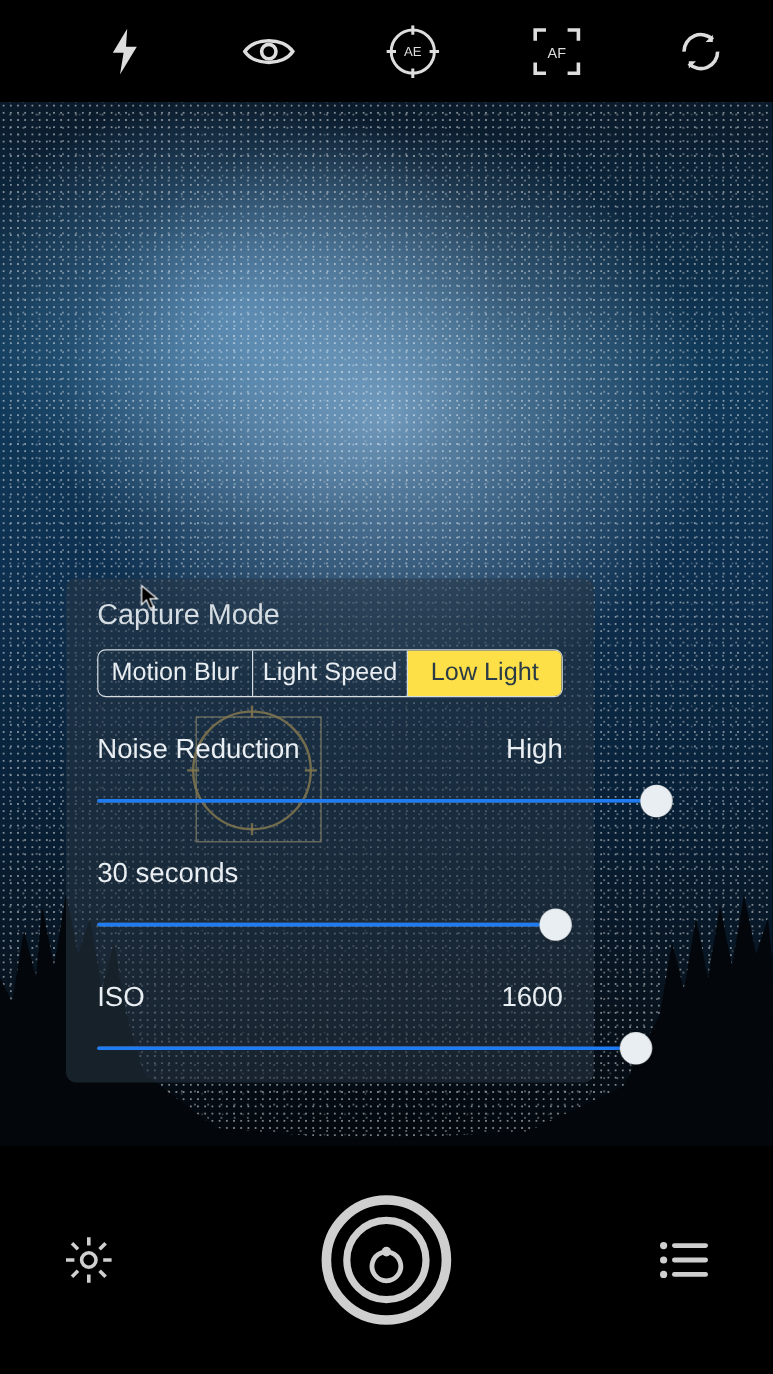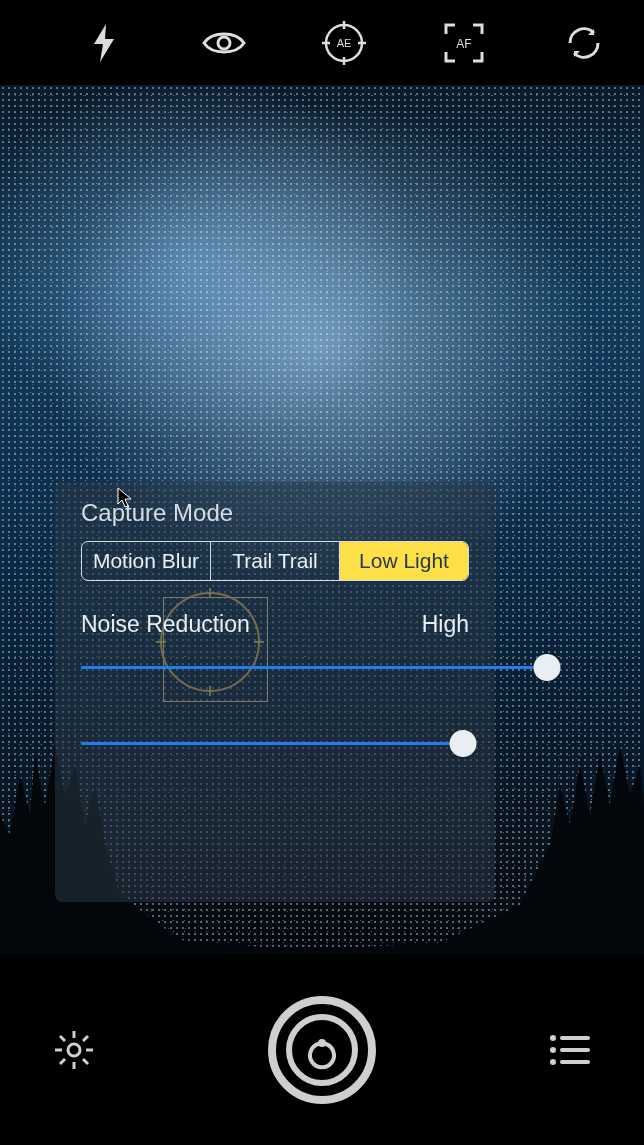--- a/index.html
+++ b/index.html
@@ -282,46 +282,58 @@
 <div class="cursor" style="left:117px; top:487px;">
   <svg width="16" height="22" viewBox="0 0 16 22">
     <path d="M1 1 L1 17 L5 13 L8 20 L11 19 L8 12 L14 12 Z" fill="#000" stroke="#fff" stroke-width="1"></path>
   </svg>
 </div>
 
 <div class="panel">
   <div class="panel-title">Capture Mode</div>
   <div class="seg">
     <div class="seg-btn">Motion Blur</div>
-    <div class="seg-btn">Trail Trail</div>
+    <div class="seg-btn">Light Speed</div>
     <div class="seg-btn active">Low Light</div>
   </div>
 
   <div class="ctrl">
     <div class="ctrl-row">
       <span>Noise Reduction</span>
       <span>High</span>
     </div>
     <div class="slider">
       <div class="track-bg"></div>
         <div class="track-fill" style="width: 466.05px;"></div>
         <div class="thumb" style="left: 466.05px;"></div>
     </div>
   </div>
 
   <div class="ctrl">
     <div class="ctrl-row">
+      <span>30 seconds</span>
     </div>
     <div class="slider">
       <div class="track-bg"></div>
         <div class="track-fill" style="width: 382.4px;"></div>
         <div class="thumb" style="left: 382.4px;"></div>
     </div>
   </div>
 
+  <div class="ctrl">
+    <div class="ctrl-row">
+      <span>ISO</span>
+      <span>1600</span>
+    </div>
+    <div class="slider">
+      <div class="track-bg"></div>
+        <div class="track-fill" style="width: 449.32px;"></div>
+        <div class="thumb" style="left: 449.32px;"></div>
+    </div>
+  </div>
 </div>
 
 <div class="bottombar">
   <div class="side-btn">
     <svg width="44" height="44" viewBox="0 0 44 44">
       <circle cx="22" cy="22" r="6" fill="none" stroke="#cfcfcf" stroke-width="3"></circle>
       <g stroke="#cfcfcf" stroke-width="3">
         <line x1="22" y1="3" x2="22" y2="10"></line>
         <line x1="22" y1="34" x2="22" y2="41"></line>
         <line x1="3" y1="22" x2="10" y2="22"></line>

